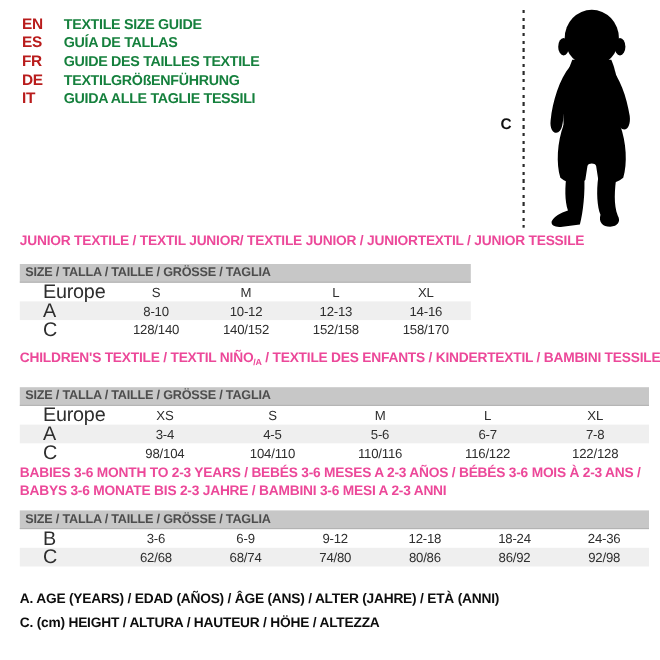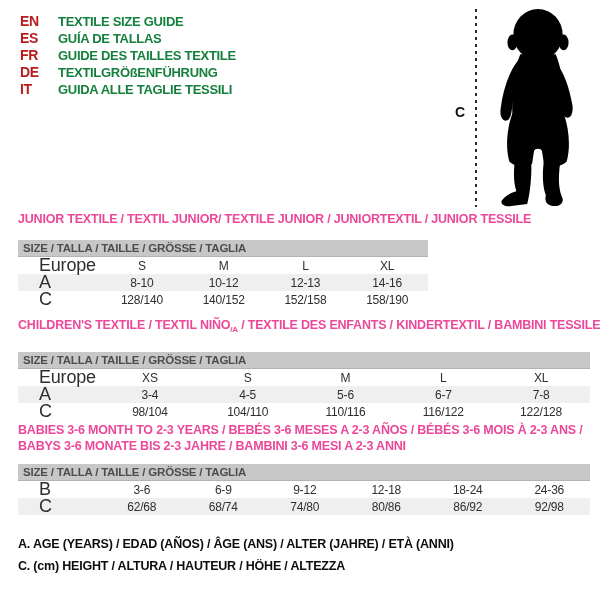--- a/index.html
+++ b/index.html
@@ -105,21 +105,21 @@
           <div class="cv">8-10</div>
           <div class="cv">10-12</div>
           <div class="cv">12-13</div>
           <div class="cv">14-16</div>
         </div>
         <div class="row">
           <div class="cl">C</div>
           <div class="cv">128/140</div>
           <div class="cv">140/152</div>
           <div class="cv">152/158</div>
-          <div class="cv">158/190</div>
+          <div class="cv">158/170</div>
         </div>
       </div>
     </div>
   </div>
 
   <div class="sec sec2">
     <h2><span>CHILDREN'S TEXTILE / TEXTIL NIÑO</span><span class="sub-a">/A</span><span> / TEXTILE DES ENFANTS / KINDERTEXTIL / BAMBINI TESSILE</span></h2>
     <div class="tbl t2">
       <div class="bar">SIZE / TALLA / TAILLE / GRÖSSE / TAGLIA</div>
       <div class="rows">

